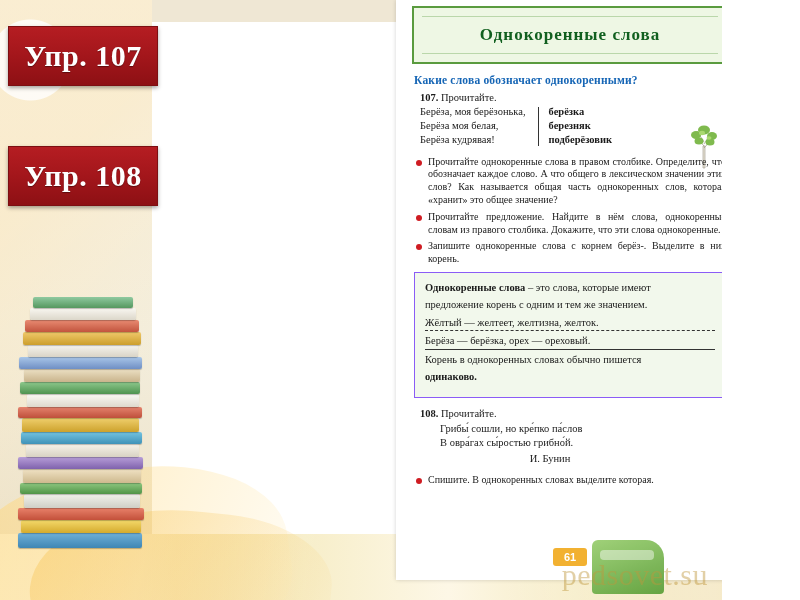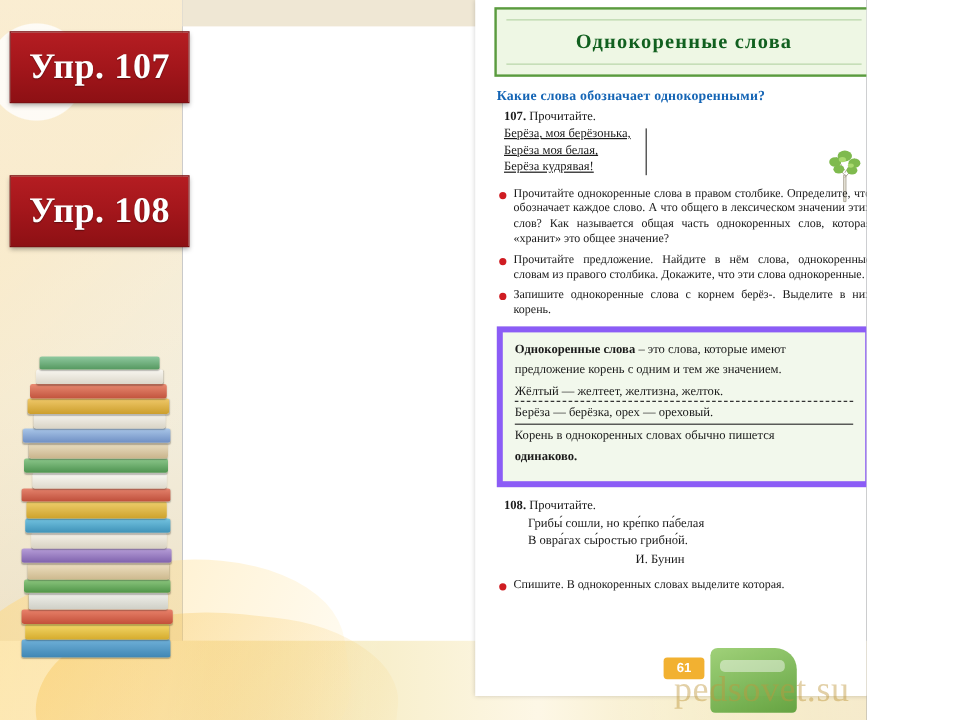--- a/index.html
+++ b/index.html
@@ -10,21 +10,21 @@
     width: 800px;
     height: 600px;
     overflow: hidden;
     font-family: "Liberation Serif", serif;
     background: #ffffff;
   }
   .slide {
     position: relative;
     width: 722px;
     height: 600px;
-    background: #0f172a;
+    background: #701a75;
     overflow: hidden;
   }
 
   
   .bg-left-strip {
     position: absolute;
     left: 0; top: 0;
     width: 152px; height: 600px;
     background: linear-gradient(180deg,#f6f3ea 0%, #f3eede 55%, #ecdfc2 100%);
   }
@@ -187,21 +187,20 @@
   .ex-head {
     margin: 6px 8px 0 14px;
     font-size: 10.5px;
   }
   .ex-head b { font-weight: bold; }
 
   .poem-wrap {
     display: flex;
     margin: 2px 8px 0 14px;
     align-items: center;
-    text-decoration: underline;
   }
   .poem {
     font-size: 10.5px;
     line-height: 1.35;
     white-space: nowrap;
   }
   .divider-bar {
     width: 1px;
     background: #333;
     margin: 2px 10px 2px 12px;
@@ -231,21 +230,21 @@
     content: "";
     position: absolute;
     left: 0; top: 4px;
     width: 6px; height: 6px;
     border-radius: 50%;
     background: #cf1c22;
   }
 
   .rule-box {
     margin: 6px 8px 0 8px;
-    border: 5px solid #8b5cf6;
+    border: 1px solid #8b5cf6;
     background: #f2f8ec;
     padding: 8px 10px 9px 10px;
     font-size: 10.5px;
     line-height: 1.38;
     position: relative;
   }
   .rule-box .rb-line { margin-bottom: 3px; }
   .rule-box b { font-weight: bold; }
   .ul { border-bottom: 1px solid #333; }
   .dashed { border-bottom: 1px dashed #333; }
@@ -357,20 +356,25 @@
         <span>Прочитайте.</span>
       </div>
 
       <div class="poem-wrap">
         <div class="poem">
           <div>Берёза,  моя  берёзонька,</div>
           <div>Берёза  моя  белая,</div>
           <div>Берёза  кудрявая!</div>
         </div>
         <div class="divider-bar"></div>
+        <div class="wordcol">
+          <div>берёзка</div>
+          <div>березняк</div>
+          <div>подберёзовик</div>
+        </div>
       </div>
 
       <svg class="tree" viewBox="0 0 40 46">
         <path d="M19 44 L19 22 L21 22 L21 44 Z" fill="#e8e4d8" stroke="#9c9686" stroke-width="0.6"></path>
         <path d="M20 22 L11 12 M20 24 L29 14 M20 18 L13 7 M20 20 L28 8" stroke="#9c9686" stroke-width="0.7" fill="none"></path>
         <g fill="#7fba4e">
           <ellipse cx="12" cy="11" rx="5" ry="4"></ellipse>
           <ellipse cx="28" cy="12" rx="5" ry="4"></ellipse>
           <ellipse cx="20" cy="6" rx="6" ry="4.5"></ellipse>
           <ellipse cx="15" cy="17" rx="4.5" ry="3.5"></ellipse>
@@ -399,21 +403,21 @@
         <div class="rb-line">
           <b>одинаково.</b>
         </div>
       </div>
 
       <div class="ex2-head">
         <b>108.</b>
         <span>Прочитайте.</span>
       </div>
       <div class="ex2-poem">
-        <div>Грибы́ сошли, но кре́пко па́белая</div>
+        <div>Грибы́ сошли, но кре́пко па́слов</div>
         <div>В овра́гах сы́ростью грибно́й.</div>
       </div>
       <div class="ex2-author">И. Бунин</div>
 
       <div class="bullets" style="margin-top:10px;">
         <div class="bullet">Спишите.  В  однокоренных  словах  выделите  которая.</div>
       </div>
 
     </div>
 

